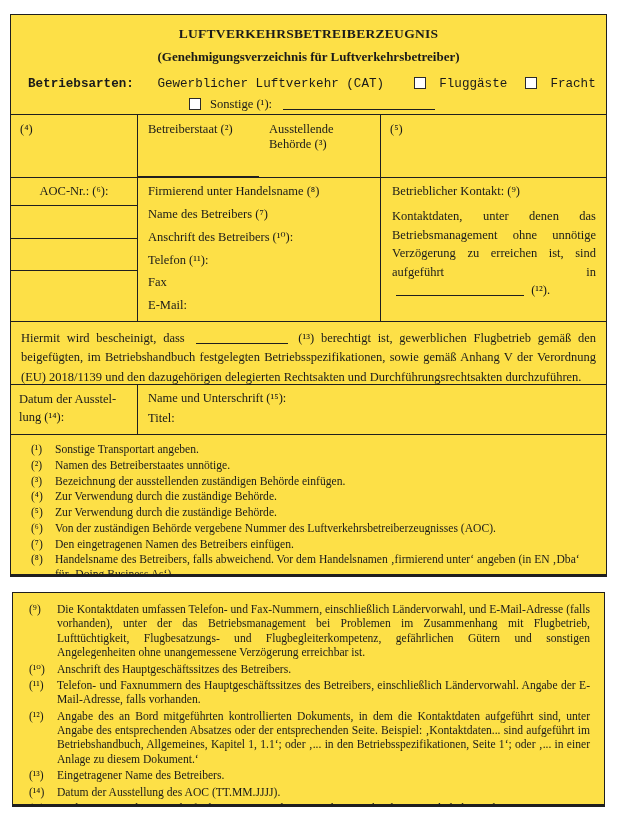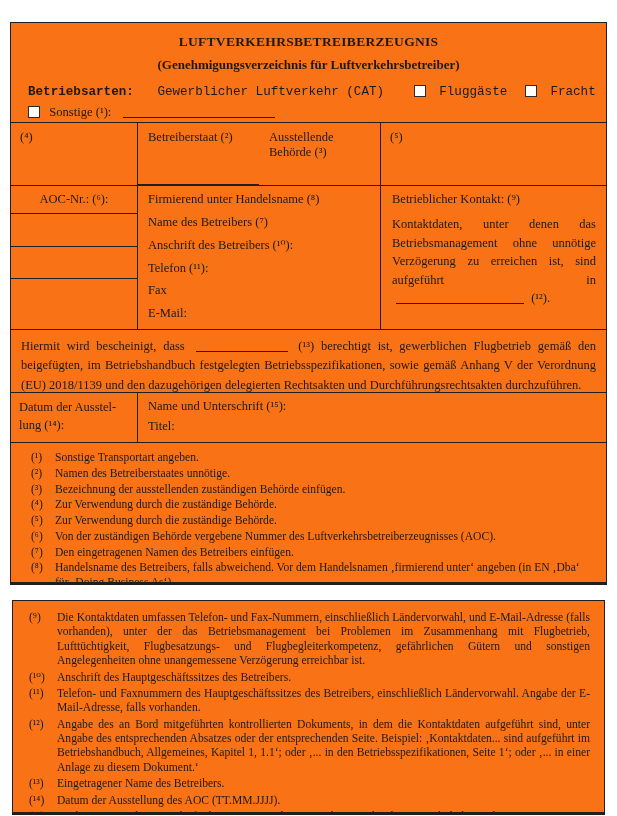--- a/index.html
+++ b/index.html
@@ -6,34 +6,33 @@
   body {
     width:617px; height:816px; position:relative;
     background:#ffffff; color:#1a1a1a;
     font-family:"Liberation Serif","DejaVu Serif",serif;
     font-size:12.5px;
     -webkit-font-smoothing:antialiased;
   }
   * { box-sizing:border-box; }
 
   .box {
-    position:absolute; background:#f97316;
+    position:absolute; background:#fde047;
     border:1.5px solid #1f1f1f; border-bottom-width:3px;
     overflow:hidden;
-    margin-top:8px;
   }
   #box1 { left:10px; top:14px;  width:597px; height:563px; }
   #box2 { left:12px; top:592px; width:593px; height:215px; padding:10px 14px 8px 16px; }
 
   
   .header { height:99px; padding:11px 10px 0 10px; }
   .title-line   { text-align:center; font-weight:bold; font-size:13.5px; letter-spacing:.3px; }
   .subtitle-line{ text-align:center; font-weight:bold; font-size:13px; margin-top:7px; }
   .ba-line  { margin-top:12px; padding-left:7px; font-size:12.6px; white-space:nowrap;font-family:Liberation Mono, monospace; }
-  .ba-line2 { margin-top:6px;  padding-left:7px; font-size:12.6px; white-space:nowrap; }
+  .ba-line2 { margin-top:6px;  padding-left:7px; font-size:12.6px; white-space:nowrap;text-align:center; }
   .ba-label { font-weight:bold; margin-right:16px; }
 
   .cb {
     display:inline-block; width:12px; height:12px;
     border:1.4px solid #2b2b2b; background:#fff;
     vertical-align:-2px;
   }
   .cb-gap-l { margin-left:22px; margin-right:6px; }
   .cb-gap-s { margin-left:10px; margin-right:6px; }
   .cb-first { margin-right:6px; }

